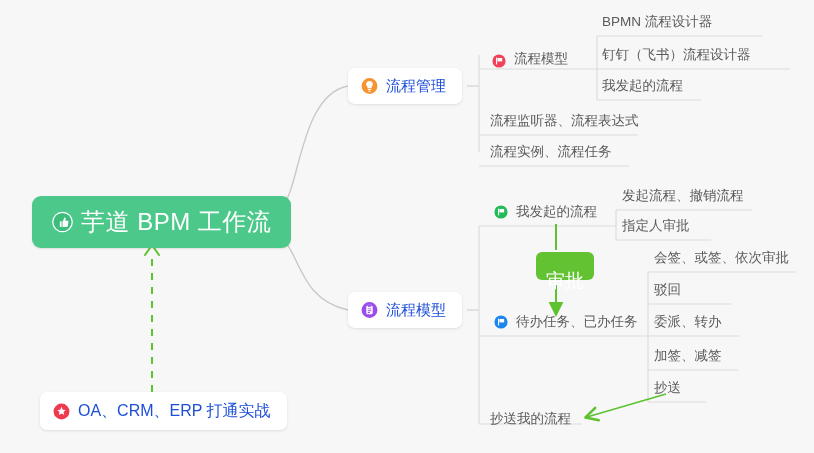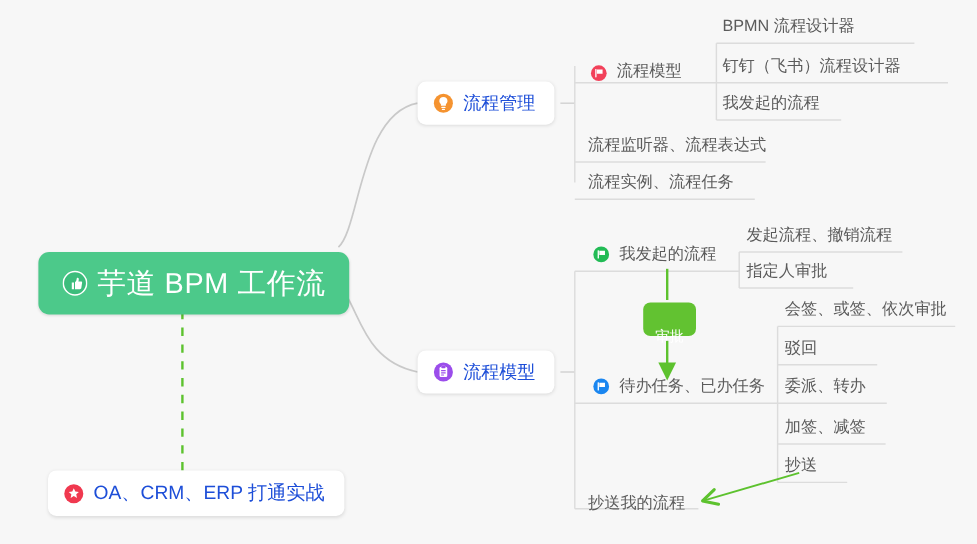--- a/index.html
+++ b/index.html
@@ -78,21 +78,21 @@
   
   .tag-node {
     background: #62c231;
     border-radius: 6px;
     height: 28px;
     padding: 0 10px;
     justify-content: center;
   }
   .tag-node .node-label {
     color: #ffffff;
-    font-size: 12px;
+    font-size: 19px;
     margin-top: 29px;
   }
 
   
   .icon {
     display: inline-flex;
     align-items: center;
     justify-content: center;
     flex: none;
     margin-right: 8px;
@@ -154,21 +154,21 @@
 
     <path d="M556,224 L556,250" fill="none" stroke="#5dc22e" stroke-width="2"></path>
     <path d="M556,284 L556,312" fill="none" stroke="#5dc22e" stroke-width="2" marker-end="url(#arrowGreen)"></path>
 
     <path d="M666,394 L587,417" fill="none" stroke="#5dc22e" stroke-width="1.6" marker-end="url(#arrowGreenOpen)"></path>
 
     <path d="M152,392 L152,254" fill="none" stroke="#5dc22e" stroke-width="2" stroke-dasharray="7 7"></path>
     <path d="M145,255 L152,245 L159,255" fill="none" stroke="#5dc22e" stroke-width="2" stroke-linecap="round" stroke-linejoin="round"></path>
   </svg>
 
-  <div class="node root-node" style="left:32px; top:196px;margin-top:14px;">
+  <div class="node root-node" style="left:32px; top:196px;">
     <span class="icon icon-20">
       <svg viewBox="0 0 22 22" width="26" height="26">
         <circle cx="11" cy="11" r="10.2" fill="#3cbd7c"></circle>
         <circle cx="11" cy="11" r="10.2" fill="none" stroke="#ffffff" stroke-width="1.3"></circle>
         <path d="M8.2 10.4 L10.1 10.4 L10.1 16.2 L8.2 16.2 Z" fill="#ffffff"></path>
         <path d="M11 16.2 L11 10.2 C11.9 9.6 12.4 8.6 12.4 7.4 C12.4 6.6 12.9 6.1 13.5 6.2
                  C14.1 6.3 14.4 6.9 14.3 7.8 L14.0 9.6 L16.3 9.6
                  C16.9 9.6 17.3 10.1 17.2 10.7 L16.5 15.2
                  C16.4 15.8 15.9 16.2 15.3 16.2 Z" fill="#ffffff"></path>
       </svg>

